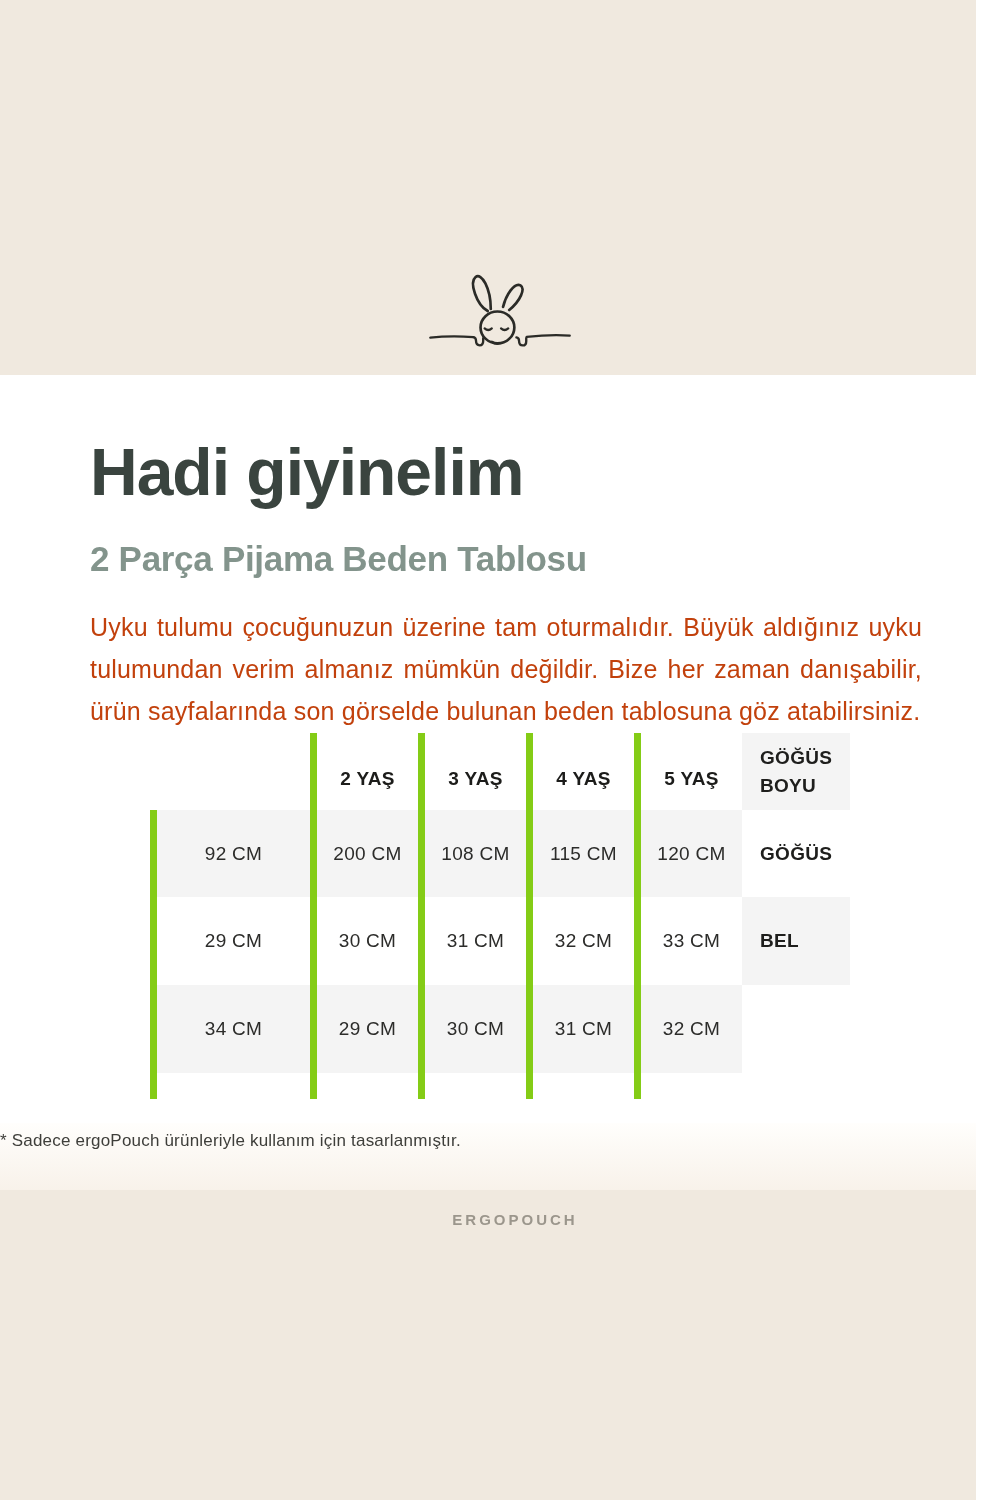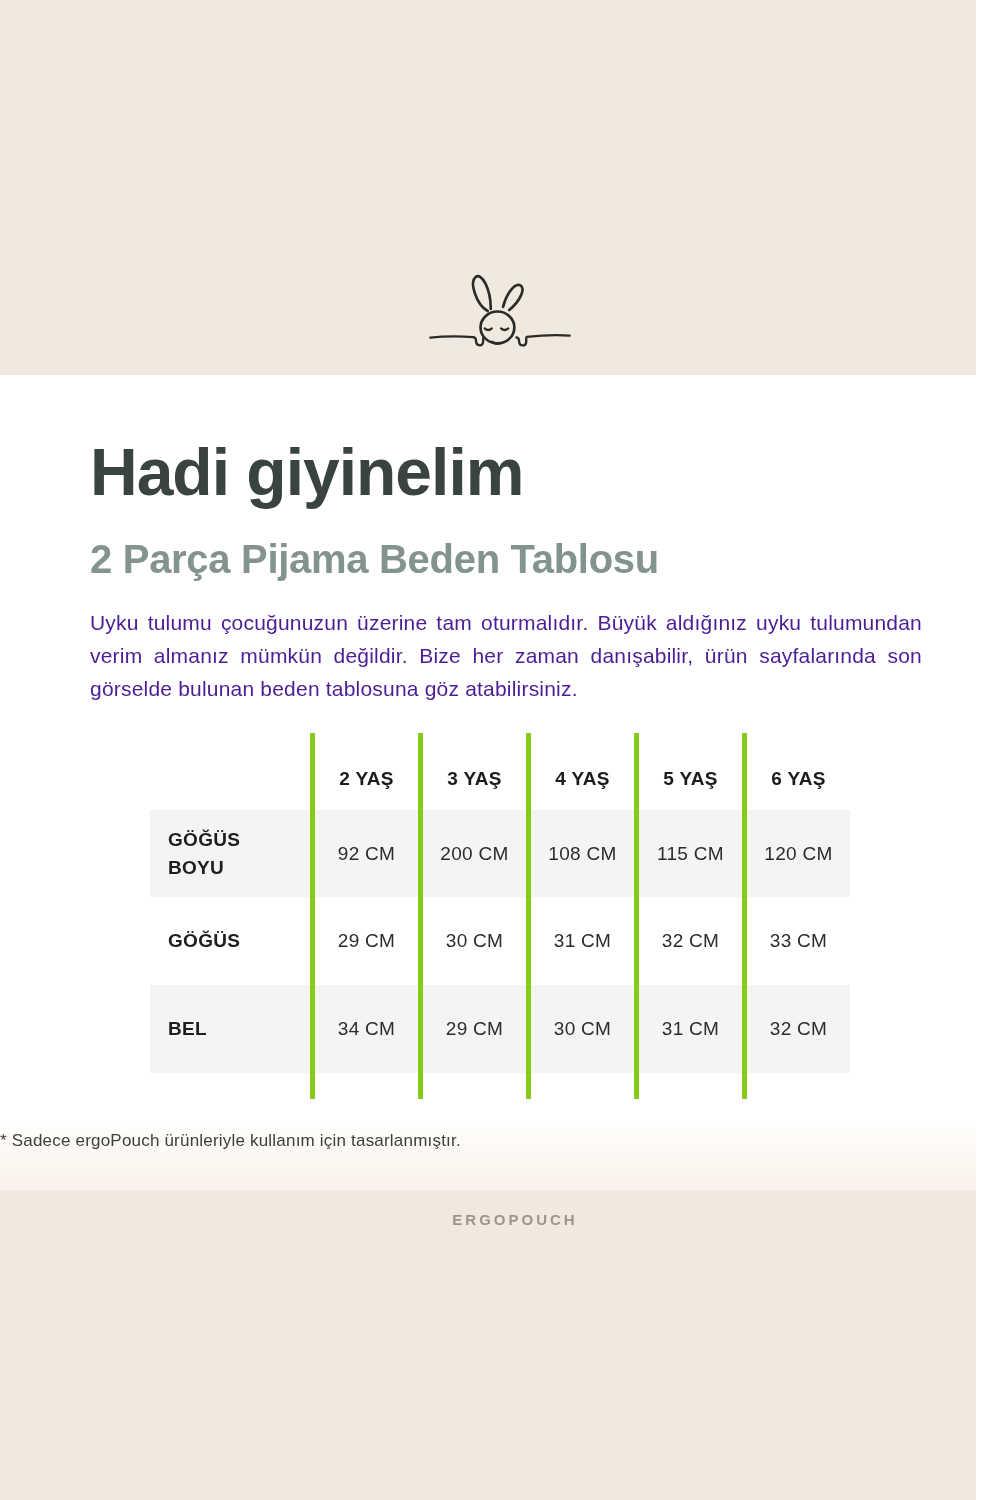--- a/index.html
+++ b/index.html
@@ -35,47 +35,47 @@
 
   
   .title {
     position: absolute; left: 90px; top: 437px;
     font-size: 66px; line-height: 70px;
     font-weight: 600; letter-spacing: -1px;
     color: #3a443f;
   }
   .subtitle {
     position: absolute; left: 90px; top: 536px;
-    font-size: 40px; line-height: 46px;
+    font-size: 35px; line-height: 46px;
     font-weight: 600; letter-spacing: -0.3px;
     color: #83948c;
   }
   .intro {
     position: absolute; left: 90px; top: 606px;
     width: 832px;
-    font-size: 21px; line-height: 33px;
+    font-size: 25px; line-height: 42px;
     font-weight: 500;
-    color: #4c1d95;
+    color: #c2410c;
     text-align: justify;
     letter-spacing: 0.2px;
   }
 
   
   .size-table {
     position: absolute; left: 150px; top: 733px;
     display: grid;
     grid-template-columns: 160px repeat(5, 108px);
     grid-template-rows: 77px 87px 88px 88px 26px;
   }
   .cell {
     display: flex; align-items: center; justify-content: center;
     font-size: 19px; color: #2c2c2a; font-weight: 400;
     letter-spacing: 0.3px; white-space: nowrap;
   }
-  .cell.vline { border-left: 5px solid #84cc16; }
+  .cell.vline { border-left: 7px solid #84cc16; }
   .cell.head { font-weight: 700; color: #1c1c1a; padding-top: 14px; }
   .cell.label {
     justify-content: flex-start; padding-left: 18px;
     font-weight: 700; color: #1e1e1c; white-space: normal;
   }
   .cell.label span { max-width: 90px; line-height: 28px; }
   .row-alt { background: #f4f4f4; }
 
   
   .note-strip {
@@ -134,21 +134,20 @@
   <h2 class="subtitle">2 Parça Pijama Beden Tablosu</h2>
   <p class="intro">Uyku tulumu çocuğunuzun üzerine tam oturmalıdır. Büyük aldığınız uyku tulumundan verim almanız mümkün değildir. Bize her zaman danışabilir, ürün sayfalarında son görselde bulunan beden tablosuna göz atabilirsiniz.</p>
 
   <div class="size-table">
 
     <div class="cell"></div>
     <div class="cell head vline">2 YAŞ</div>
     <div class="cell head vline">3 YAŞ</div>
     <div class="cell head vline">4 YAŞ</div>
     <div class="cell head vline">5 YAŞ</div>
-    <div class="cell head vline">6 YAŞ</div>
 
     <div class="cell label row-alt">
         <span>GÖĞÜS BOYU</span>
       </div>
     <div class="cell vline row-alt">92 CM</div>
     <div class="cell vline row-alt">200 CM</div>
     <div class="cell vline row-alt">108 CM</div>
     <div class="cell vline row-alt">115 CM</div>
     <div class="cell vline row-alt">120 CM</div>
 

